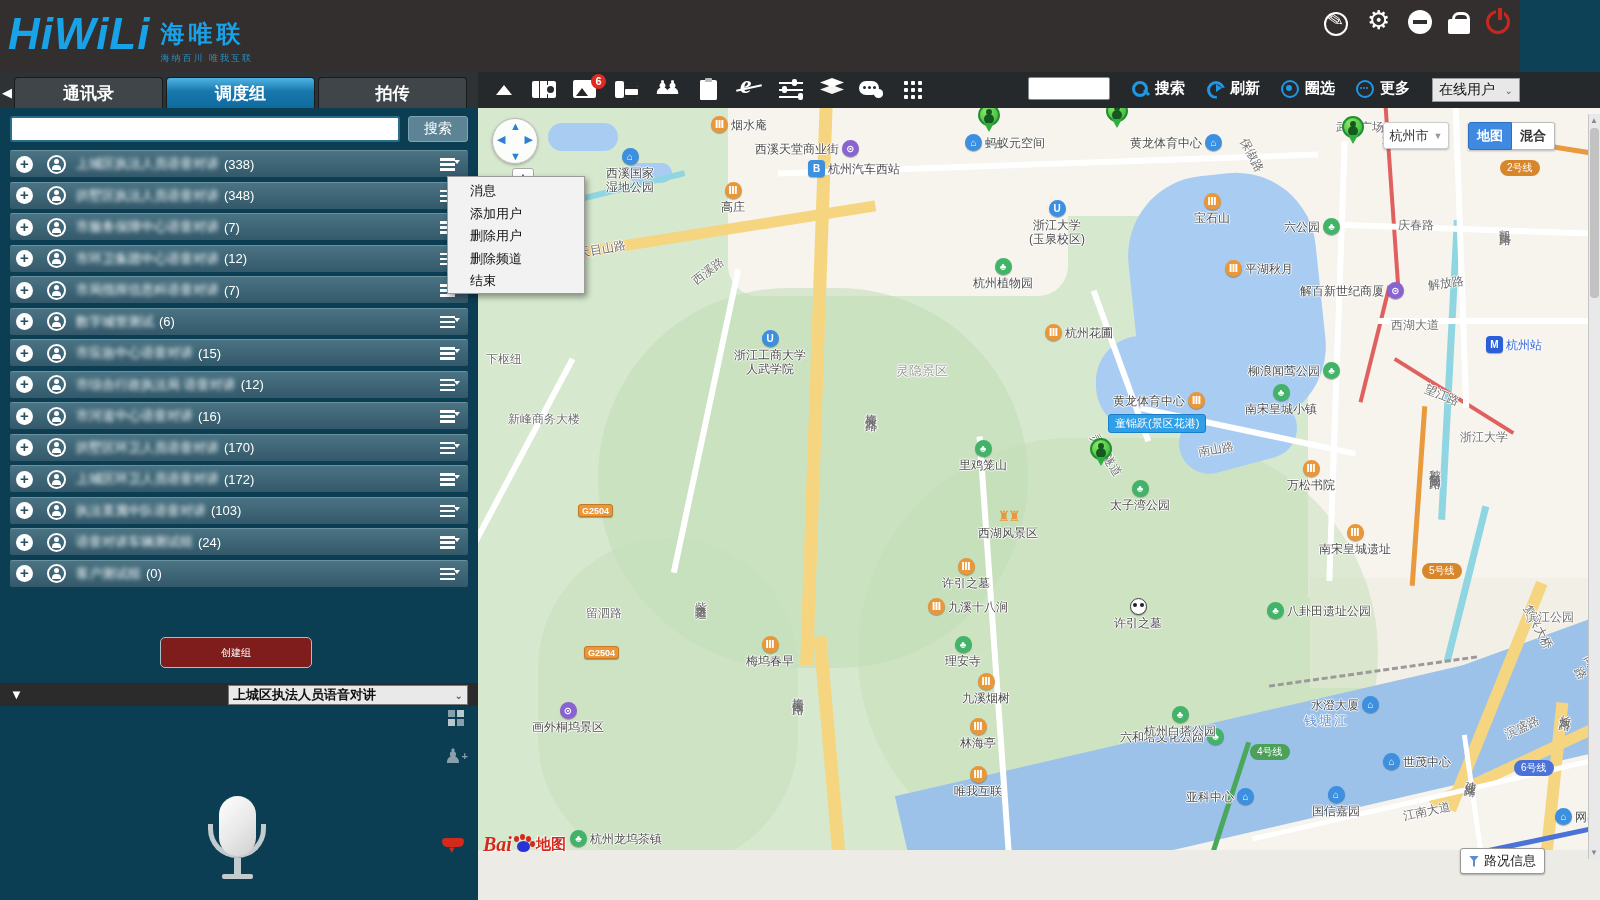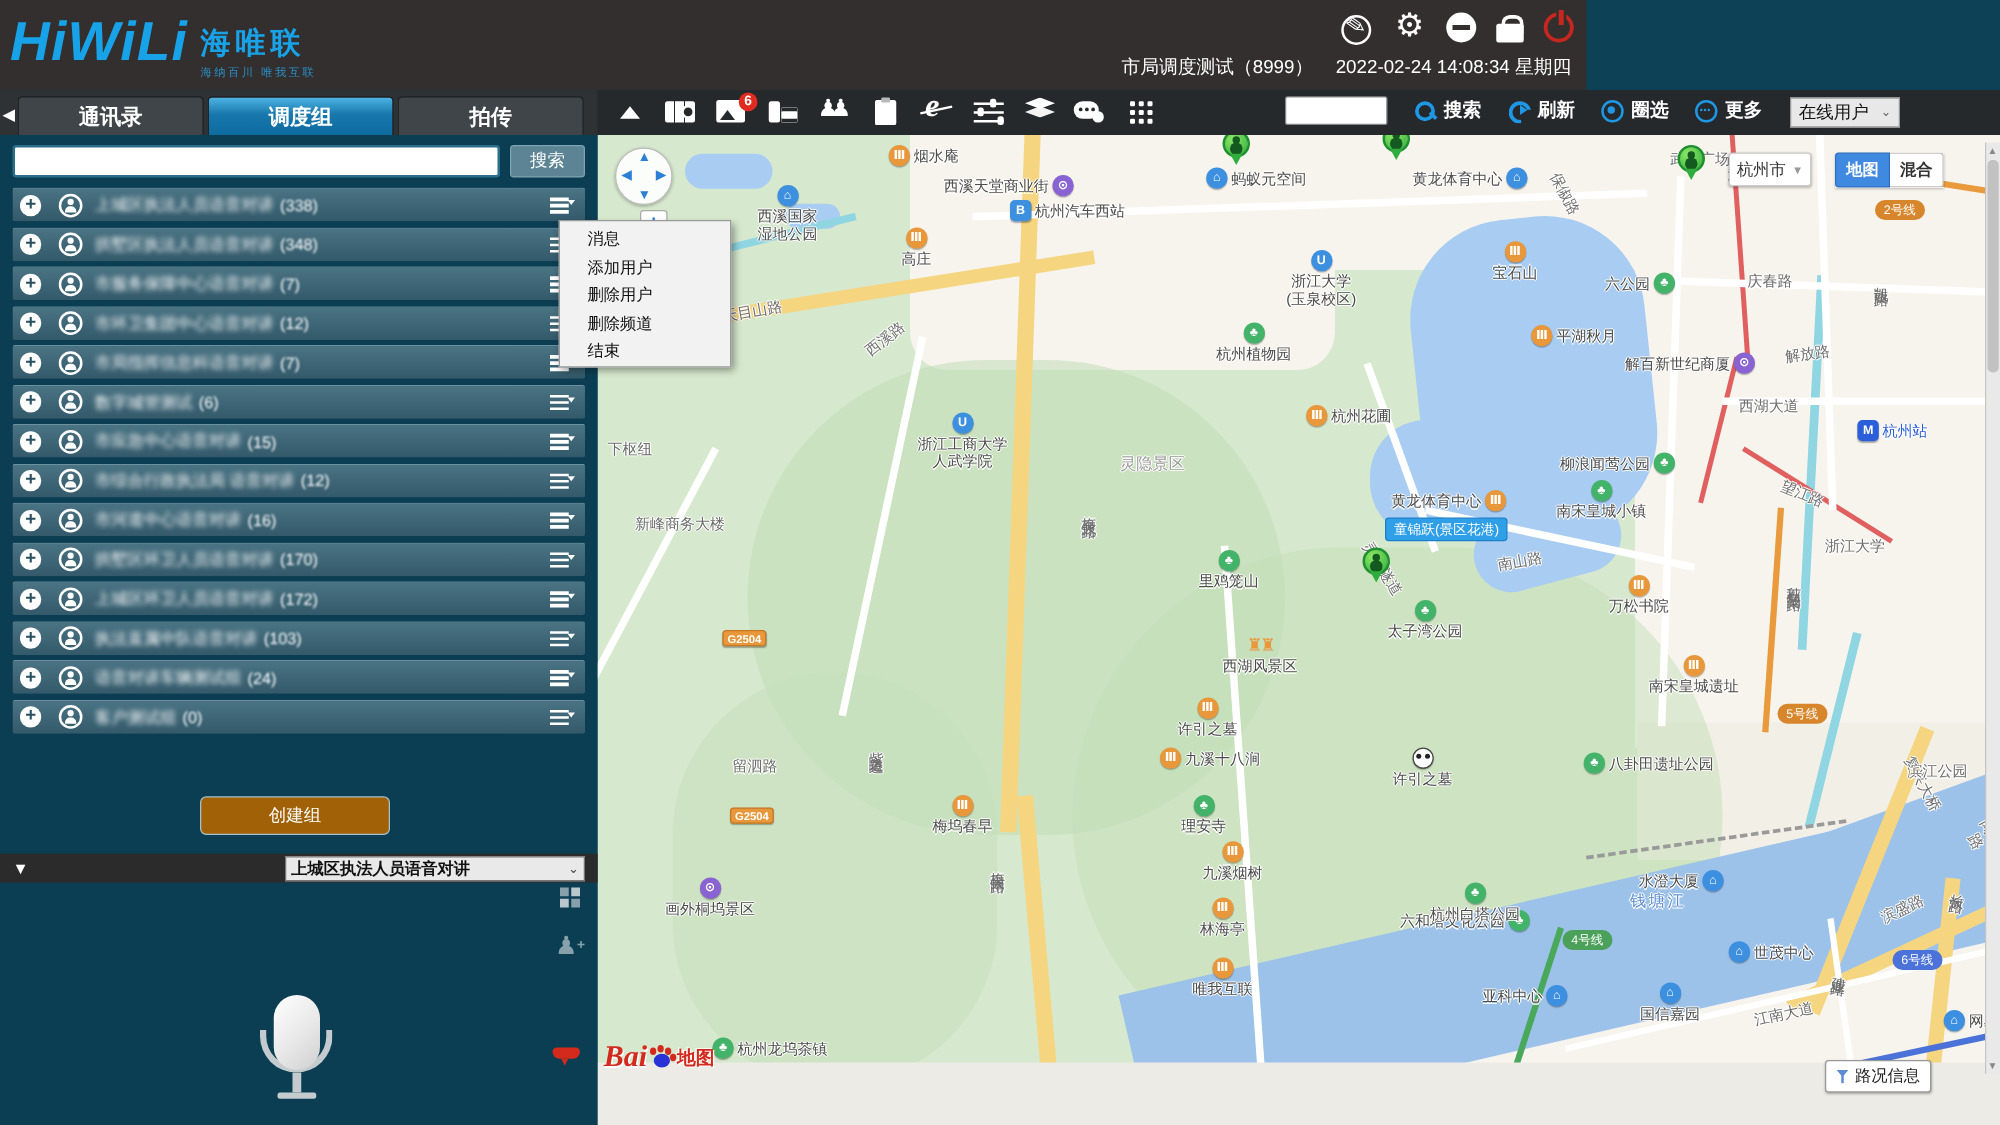--- a/index.html
+++ b/index.html
@@ -1,21 +1,21 @@
 <!DOCTYPE html>
 <html><head>
 <meta charset="utf-8">
 <style>
   *{margin:0;padding:0;box-sizing:border-box}
   html,body{width:1600px;height:900px;overflow:hidden;background:#222;
     font-family:"Liberation Sans","DejaVu Sans",sans-serif}
   #app{position:relative;width:1600px;height:900px;background:#0d4156}
 
   
-  #hdr{position:absolute;left:0;top:0;width:1269px;height:72px;background:#332f2f;z-index:30}
+  #hdr{position:absolute;left:0;top:0;width:1520px;height:72px;background:#332f2f;z-index:30}
   .logo{position:absolute;left:8px;top:8px;display:flex;align-items:flex-start}
   .logo-en{color:#18a3e8;font-size:44px;font-weight:bold;font-style:italic;letter-spacing:1px;line-height:52px}
   .logo-cnwrap{margin-left:10px;margin-top:10px}
   .logo-cn{color:#18a3e8;font-size:24px;font-weight:bold;letter-spacing:4px}
   .logo-tag{color:#2a8fc4;font-size:9px;letter-spacing:2px;margin-top:2px}
   #win-icons{position:absolute;right:10px;top:10px;display:flex;gap:16px;align-items:center}
   .wic{width:26px;height:24px;position:relative;display:inline-block}
   .wic-theme::before{content:"✎";color:#fff;font-size:20px;position:absolute;left:3px;top:-2px;transform:rotate(-10deg)}
   .wic-theme::after{content:"";position:absolute;left:0;top:2px;width:20px;height:20px;border:2px solid #fff;border-radius:50%}
   .wic-gear::before{content:"⚙";color:#fff;font-size:26px;position:absolute;left:1px;top:-5px}
@@ -102,22 +102,22 @@
     line-height:16px;text-align:center;flex:0 0 auto}
   .g-av{position:relative;width:19px;height:19px;margin-left:14px;border:2px solid #fff;border-radius:50%;flex:0 0 auto}
   .g-av::before{content:"";position:absolute;left:5px;top:2px;width:5px;height:5px;background:#fff;border-radius:50%}
   .g-av::after{content:"";position:absolute;left:3px;top:8px;width:9px;height:5px;background:#fff;border-radius:4px 4px 0 0}
   .g-name{color:#fff;font-size:13px;margin-left:10px;filter:blur(2.2px);white-space:nowrap}
   .g-count{color:#fff;font-size:13px;margin-left:5px;filter:blur(0.7px)}
   .g-menu{position:absolute;right:8px;top:7px;width:20px;height:13px;cursor:pointer}
   .g-menu::before{content:"";position:absolute;left:0;top:0;width:15px;height:2.5px;background:#fff;
     box-shadow:0 5px 0 #fff,0 10px 0 #fff}
   .g-menu::after{content:"";position:absolute;right:0px;top:2px;border:3px solid transparent;border-top:4px solid #fff}
-  #create-group{position:absolute;left:160px;top:529px;width:152px;height:31px;background:#a16207;border:1px solid #a5c2cc;
-    border-radius:5px;color:#fff;font-size:14px;display:flex;align-items:center;justify-content:center;cursor:pointer}
+  #create-group{position:absolute;left:160px;top:529px;width:152px;height:31px;background:#7f1d1d;border:1px solid #a5c2cc;
+    border-radius:5px;color:#fff;font-size:10px;display:flex;align-items:center;justify-content:center;cursor:pointer}
   #blackbar{position:absolute;left:0;top:575px;width:478px;height:23px;background:#2b2b2b;display:flex;align-items:center}
   #blackbar .tri{color:#fff;font-size:13px;margin-left:10px}
   #group-select{position:absolute;left:228px;top:577px;width:240px;height:20px;background:#e9e9e9;border:1px solid #777;
     font-size:13px;color:#111;display:flex;align-items:center;justify-content:space-between;padding:0 4px;font-weight:bold}
   #group-select .chev{color:#555;font-size:10px}
   #cur-info{position:absolute;left:10px;top:604px;color:#fff;font-size:14px;line-height:20px}
   .sb-ic{position:absolute;right:14px;color:#87a0aa}
   #ic-grid{top:602px;width:16px;height:16px}
   #ic-grid::before{content:"";position:absolute;width:7px;height:7px;background:#87a0aa;box-shadow:9px 0 0 #b9c8cd,0 9px 0 #b9c8cd,9px 9px 0 #87a0aa}
   #ic-useradd{top:640px;font-size:20px}
@@ -190,21 +190,21 @@
     z-index:12;font-size:13px;color:#333;display:flex;align-items:center;justify-content:center;gap:5px;box-shadow:0 1px 2px rgba(0,0,0,.25)}
   #city-box .chev{color:#999;font-size:9px}
   #maptype{position:absolute;left:990px;top:14px;z-index:12;display:flex;font-size:13px;box-shadow:0 1px 2px rgba(0,0,0,.25)}
   #maptype .mt1{background:#3f8ae0;color:#fff;padding:4px 8px;border:1px solid #2f6fc0;border-radius:3px 0 0 3px;font-weight:bold}
   #maptype .mt2{background:#fff;color:#333;padding:4px 8px;border:1px solid #bbb;border-left:none;border-radius:0 3px 3px 0;font-weight:bold}
   #mscroll{position:absolute;right:0;top:6px;width:12px;height:745px;background:#e9e9e9;border-left:1px solid #c5c5c5;z-index:13}
   #mscroll::before{content:"▲";position:absolute;left:1px;top:2px;font-size:8px;color:#888}
   #mscroll::after{content:"▼";position:absolute;left:1px;bottom:2px;font-size:8px;color:#888}
   #mthumb{position:absolute;left:1px;top:14px;width:9px;height:170px;background:#c2c2c2;border-radius:4px}
   #baidu{position:absolute;left:5px;top:725px;z-index:14;display:flex;align-items:center;font-weight:bold}
-  #baidu .b1{color:#d42a1e;font-size:24px;font-family:"Liberation Serif",serif;font-style:italic;text-shadow:1px 1px 0 #fff}
+  #baidu .b1{color:#d42a1e;font-size:20px;font-family:"Liberation Serif",serif;font-style:italic;text-shadow:1px 1px 0 #fff}
   #baidu .paw{position:relative;width:22px;height:20px;margin:0 1px}
   #baidu .paw::before{content:"";position:absolute;left:4px;top:6px;width:13px;height:11px;background:#2932d4;border-radius:50%}
   #baidu .paw::after{content:"";position:absolute;left:1px;top:1px;width:5px;height:6px;background:#d42a1e;border-radius:50%;
     box-shadow:6px -2px 0 #d42a1e,12px 0 0 #d42a1e,16px 5px 0 #d42a1e}
   #baidu .b2{color:#d42a1e;font-size:15px;text-shadow:1px 1px 0 #fff,-1px -1px 0 #fff}
   #traffic{position:absolute;right:55px;top:740px;z-index:14;background:#fff;border:1px solid #999;border-radius:3px;
     padding:3px 8px;font-size:13px;color:#222;display:flex;align-items:center;gap:5px;box-shadow:0 1px 2px rgba(0,0,0,.3)}
   #traffic .tl{width:10px;height:11px;background:#5b8cd4;clip-path:polygon(0 0,100% 0,60% 45%,60% 100%,40% 100%,40% 45%)}
 </style>
 </head>
@@ -220,24 +220,20 @@
         <div class="logo-tag">海纳百川 唯我互联</div>
       </span>
     </div>
     <div id="win-icons">
         <span class="wic wic-theme"></span>
         <span class="wic wic-gear"></span>
         <span class="wic wic-min"></span>
         <span class="wic wic-lock"></span>
         <span class="wic wic-power"></span>
       </div>
-    <div id="hdr-info">
-      <span>市局调度测试（8999）</span>
-      <span>2022-02-24 14:08:34 星期四</span>
-    </div>
   </div>
 
   <div id="row2">
     <div id="tabs">
       <span id="collapse-left">◀</span>
     <div class="tab">通讯录</div>
         <div class="tab active">调度组</div>
         <div class="tab">拍传</div>
       </div>
     <div id="mtb">

